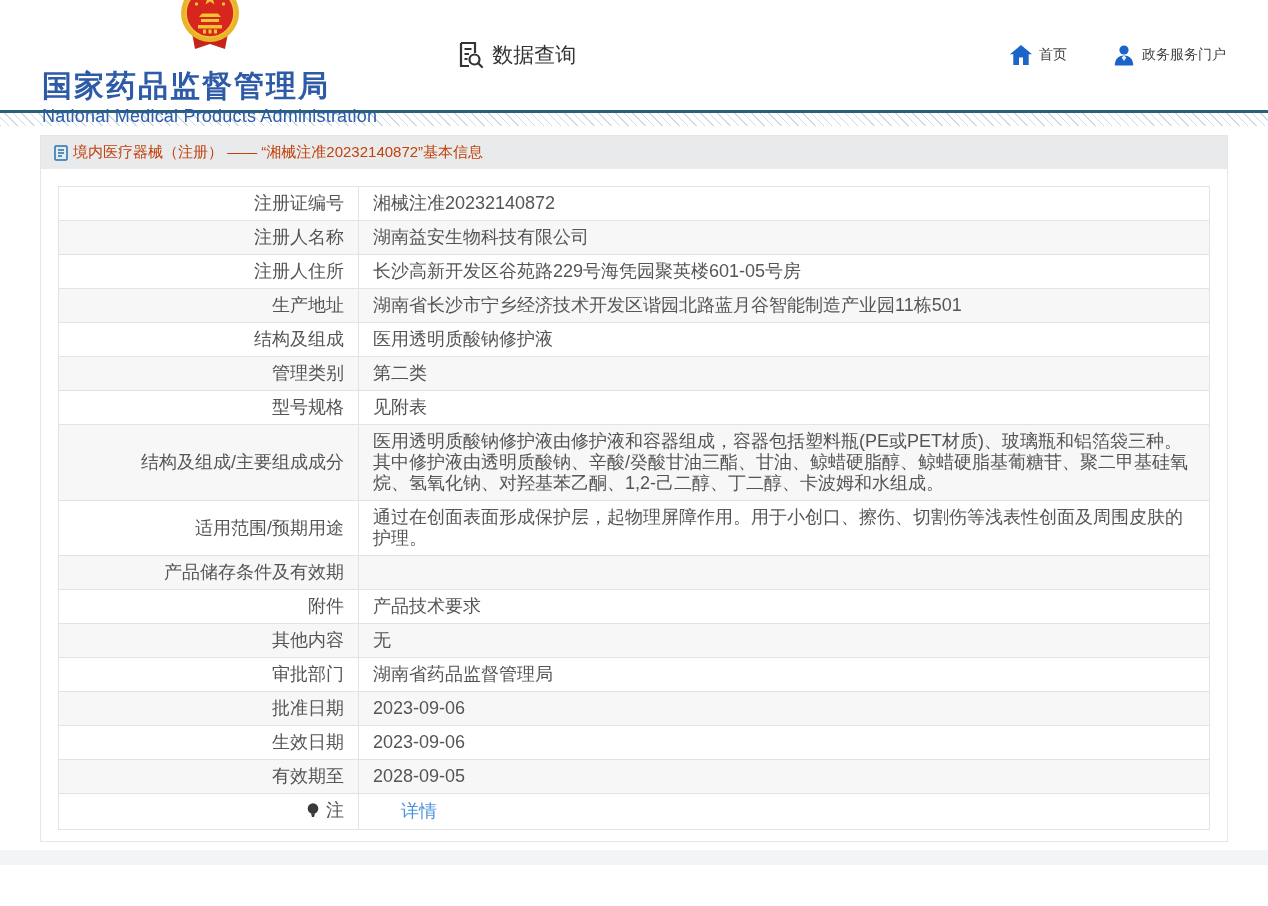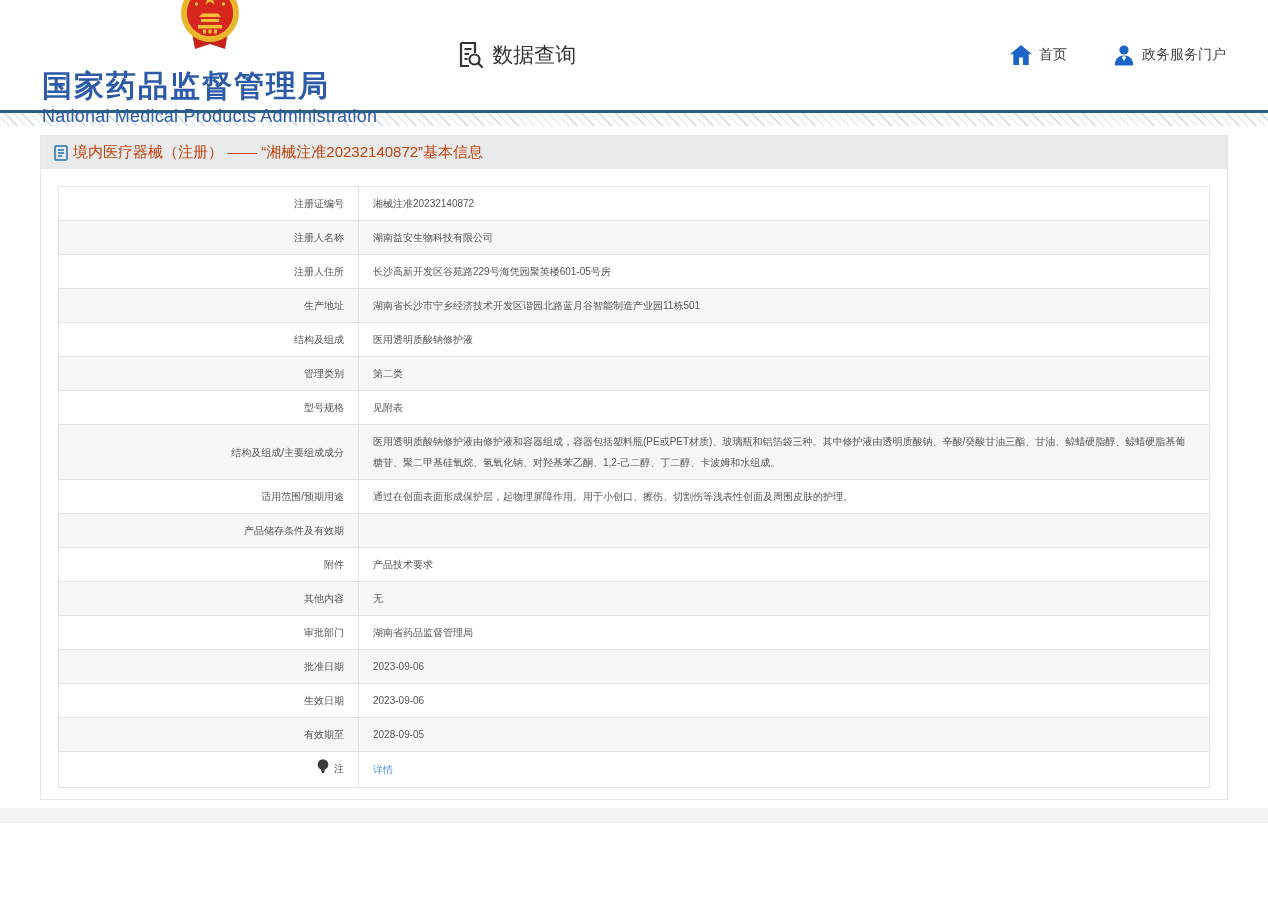--- a/index.html
+++ b/index.html
@@ -25,26 +25,26 @@
   
   .main { padding:9px 40px 6px; }
   .panel { border:1px solid #e4e6e8; background:#fff; }
   .breadcrumb { height:33px; background:#e9eaec; display:flex; align-items:center;
     padding:16px 13px; gap:5px; color:#c2410c; font-size:15px; }
   .breadcrumb svg { flex:0 0 auto; }
 
   table.info { width:calc(100% - 34px); margin:17px 17px 11px; border-collapse:collapse;
     border:1px solid #e0e0e0; background:#fff; }
   table.info tr:nth-child(even) { background:#f7f7f7; }
-  table.info th, table.info td { border:1px solid #e3e3e3; font-size:10px; line-height:21px;
+  table.info th, table.info td { border:1px solid #e3e3e3; font-size:18px; line-height:21px;
     padding:6px 14px; vertical-align:middle; }
   table.info th { width:300px; text-align:right; font-weight:normal; color:#555; white-space:nowrap; }
   table.info td { color:#555; text-align:left; }
   .note-icon { display:none; vertical-align:-2px; margin-right:2px; }
-  .value-link { color:#4b93dd; text-decoration:none; cursor:pointer; }
+  .value-link { color:#4b93dd; text-decoration:none; cursor:pointer;margin-left:28px; }
 
   
   .footer-strip { height:15px; background:#f3f4f5; margin-top:2px; }
 </style>
 </head>
 <body>
 
 <div class="header">
   <a class="logo-link">
     <svg class="logo-emblem" viewBox="0 0 64 72">

